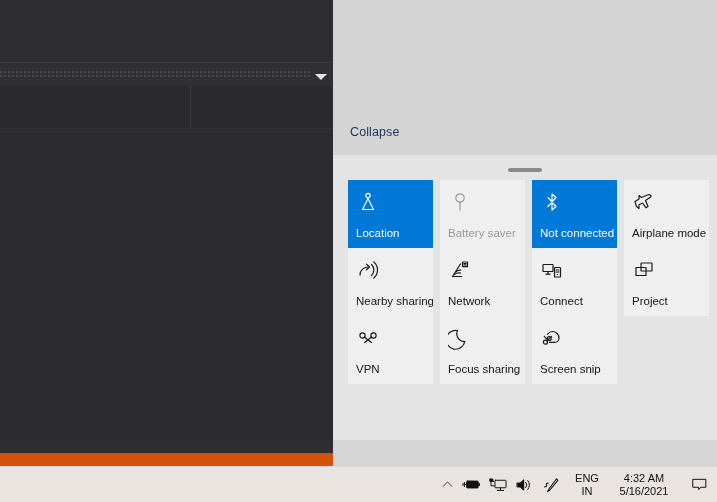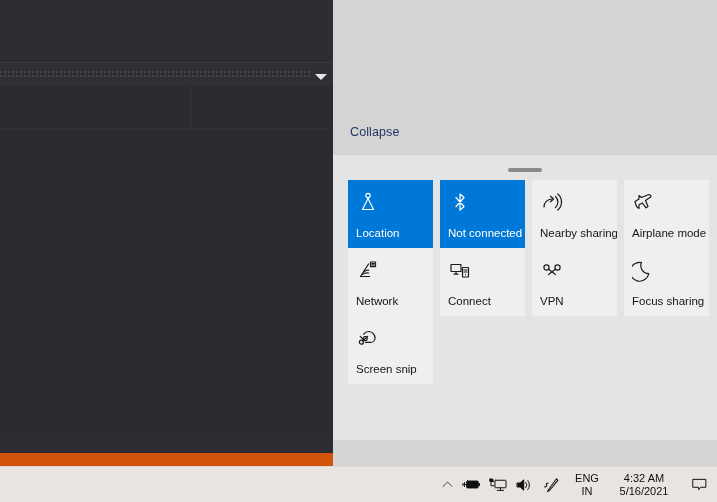--- a/index.html
+++ b/index.html
@@ -282,46 +282,55 @@
         <div class="tile tile-on">
           <span class="tile-icon">
             <svg viewBox="0 0 24 24">
               <path d="M6.5 19.5 L12 8.5 L17.5 19.5 Z"></path>
               <circle cx="12" cy="5.5" r="2.2"></circle>
               <path d="M12 7.7 L12 9"></path>
             </svg>
           </span>
           <span class="tile-label">Location</span>
         </div>
+        <div class="tile tile-disabled">
+          <span class="tile-icon">
+            <svg viewBox="0 0 24 24">
+              <circle cx="12" cy="8" r="4.2"></circle>
+              <path d="M12 12.2 L12 20"></path>
+            </svg>
+          </span>
+          <span class="tile-label">Battery saver</span>
+        </div>
         <div class="tile tile-on">
           <span class="tile-icon">
             <svg viewBox="0 0 24 24">
               <path d="M8 7.5 L16 16.5 L12 20 L12 4 L16 7.5 L8 16.5"></path>
             </svg>
           </span>
           <span class="tile-label">Not connected</span>
+        </div>
+        <div class="tile">
+          <span class="tile-icon">
+            <svg viewBox="0 0 24 24">
+              <path d="M3 11.5 L7 9 L7 5.5 L9.5 7.5 L15.5 5 C17.5 4.2 19.5 5 19 6.8 L13.5 10.5 L16 16.5 L14 17.8 L10.5 13 L7 14.8 L7 18.5 L4.5 16.6 Z"></path>
+            </svg>
+          </span>
+          <span class="tile-label">Airplane mode</span>
         </div>
         <div class="tile">
           <span class="tile-icon">
             <svg viewBox="0 0 24 24">
               <path d="M4 17 C4 12 8 9 12.5 9"></path>
               <path d="M10.5 6.2 L13.5 9 L10.5 11.8"></path>
               <path d="M15.5 6.5 A7.5 7.5 0 0 1 15.5 17.5"></path>
               <path d="M17.8 4 A10.5 10.5 0 0 1 17.8 20"></path>
             </svg>
           </span>
           <span class="tile-label">Nearby sharing</span>
-        </div>
-        <div class="tile">
-          <span class="tile-icon">
-            <svg viewBox="0 0 24 24">
-              <path d="M3 11.5 L7 9 L7 5.5 L9.5 7.5 L15.5 5 C17.5 4.2 19.5 5 19 6.8 L13.5 10.5 L16 16.5 L14 17.8 L10.5 13 L7 14.8 L7 18.5 L4.5 16.6 Z"></path>
-            </svg>
-          </span>
-          <span class="tile-label">Airplane mode</span>
         </div>
         <div class="tile">
           <span class="tile-icon">
             <svg viewBox="0 0 24 24">
               <path d="M4.5 18.5 L12.5 6"></path>
               <path d="M4.5 18.5 L13.5 18.5"></path>
               <path d="M8 13.8 A6 6 0 0 1 12.6 12.2"></path>
               <path d="M6.2 16.4 A8.8 8.8 0 0 1 12.6 15"></path>
               <rect x="14.5" y="4" width="5" height="4.6"></rect>
               <path d="M15.8 5.6 L18.2 5.6 M15.8 7 L18.2 7"></path>
@@ -336,20 +345,29 @@
               <path d="M6 16.2 L10 16.2 M8 13.5 L8 16.2"></path>
               <rect x="14.5" y="9.5" width="6" height="9.5" rx="0.6"></rect>
               <path d="M16 12 L19 12 M16 14 L19 14 M17.5 16.6 L17.5 16.6"></path>
             </svg>
           </span>
           <span class="tile-label">Connect</span>
         </div>
         <div class="tile">
           <span class="tile-icon">
             <svg viewBox="0 0 24 24">
+              <rect x="9" y="5" width="11" height="8" rx="0.6"></rect>
+              <path d="M4 9.5 L14 9.5 L14 17.5 L4 17.5 Z"></path>
+            </svg>
+          </span>
+          <span class="tile-label">Project</span>
+        </div>
+        <div class="tile">
+          <span class="tile-icon">
+            <svg viewBox="0 0 24 24">
               <circle cx="6.5" cy="9.5" r="2.6"></circle>
               <circle cx="17.5" cy="9.5" r="2.6"></circle>
               <path d="M8.6 11.2 L15.4 16.5"></path>
               <path d="M15.4 11.2 L8.6 16.5"></path>
             </svg>
           </span>
           <span class="tile-label">VPN</span>
         </div>
         <div class="tile">
           <span class="tile-icon">

